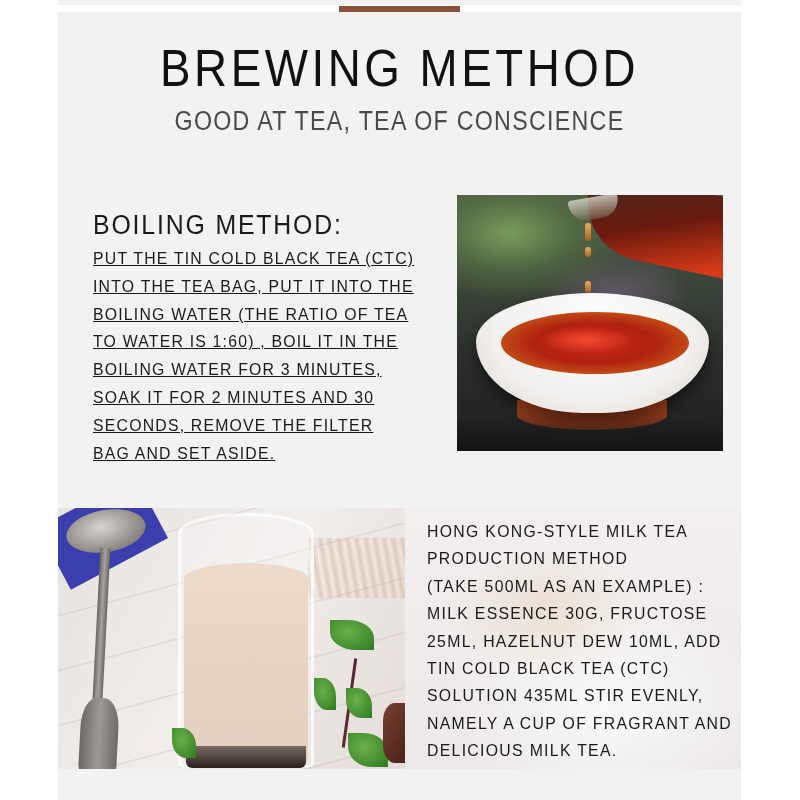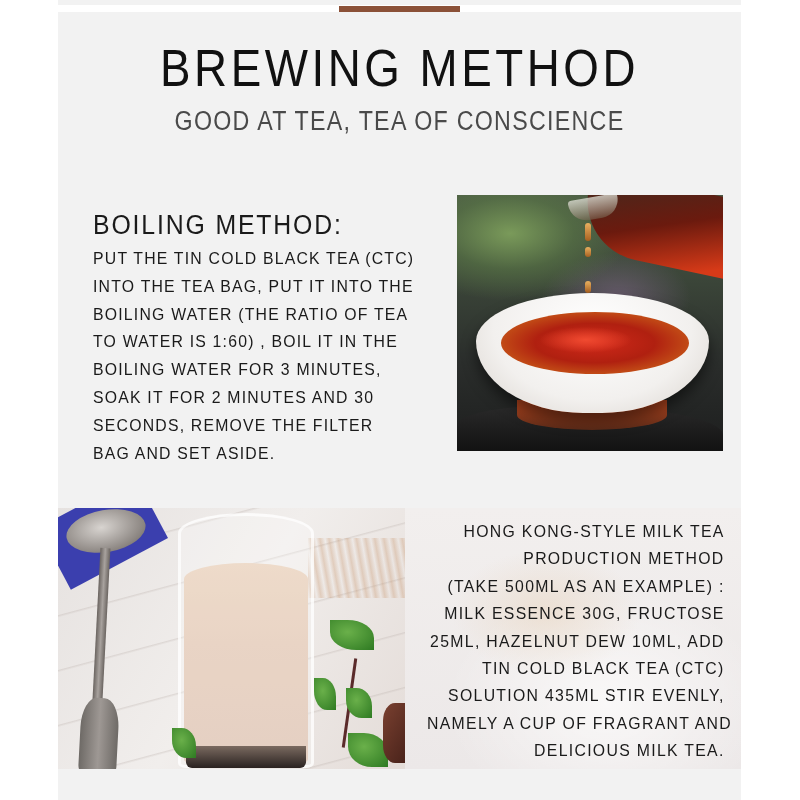--- a/index.html
+++ b/index.html
@@ -37,20 +37,21 @@
   .boil-heading {
     position: absolute; left: 93px; top: 210px;
     font-size: 27px; letter-spacing: 2px; color: #1a1a1a;
     transform: scaleX(0.92); transform-origin: left;
     white-space: nowrap;
   }
   .boil-body {
     position: absolute; left: 93px; top: 245px; width: 360px;
     font-size: 17px; line-height: 27.8px; letter-spacing: 1.3px;
     color: #1a1a1a;
+    text-decoration: underline;
   }
   .boil-body div {
     white-space: nowrap;
     transform: scaleX(0.93); transform-origin: left;
   }
 
   
   .tea-photo {
     position: absolute; left: 457px; top: 195px; width: 266px; height: 256px;
     overflow: hidden;
@@ -174,21 +175,20 @@
     position: absolute; left: 347px; top: 0; width: 336px; height: 261px;
     background:
       radial-gradient(ellipse 35% 30% at 42% 40%, rgba(232,212,190,0.55) 0%, rgba(255,255,255,0) 80%),
       radial-gradient(ellipse 60% 55% at 60% 75%, rgba(255,255,255,0.7) 0%, rgba(255,255,255,0) 80%),
       linear-gradient(180deg, #f2efee 0%, #ece8e8 100%);
   }
   .milk-text {
     position: absolute; left: 427px; top: 518px; width: 320px;
     font-size: 17px; line-height: 27.4px; letter-spacing: 1.4px;
     color: #1a1a1a;
-    text-align: right;
   }
   .milk-text div {
     white-space: nowrap;
     transform: scaleX(0.93); transform-origin: left;
   }
 </style>
 </head>
 <body>
 
 <div class="top-strip"></div>

